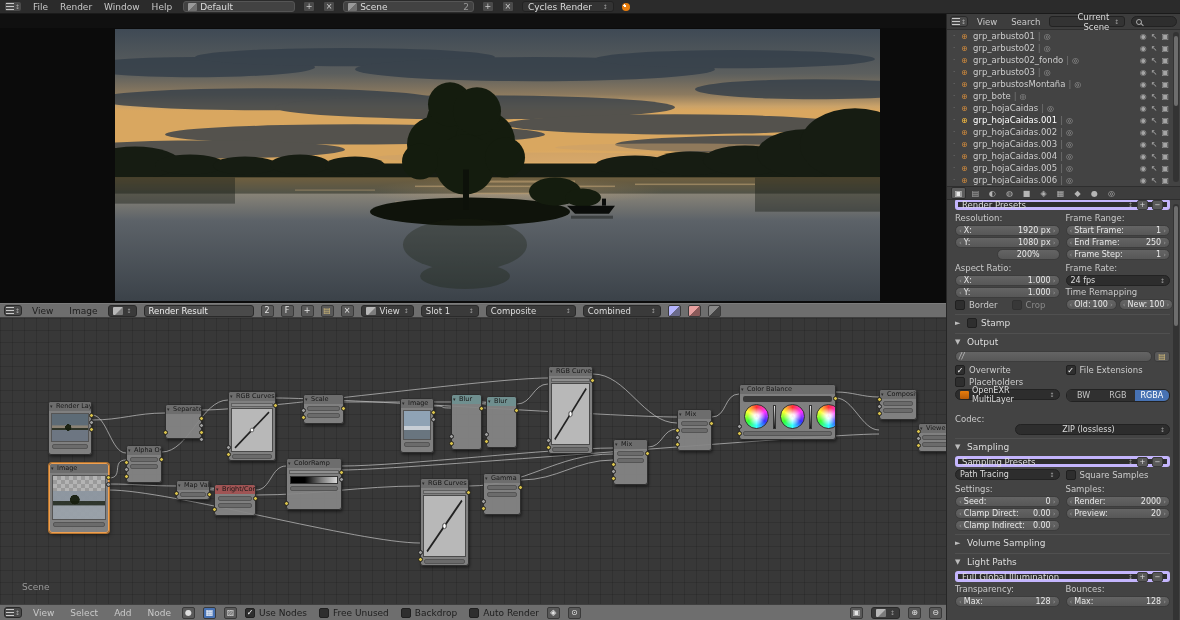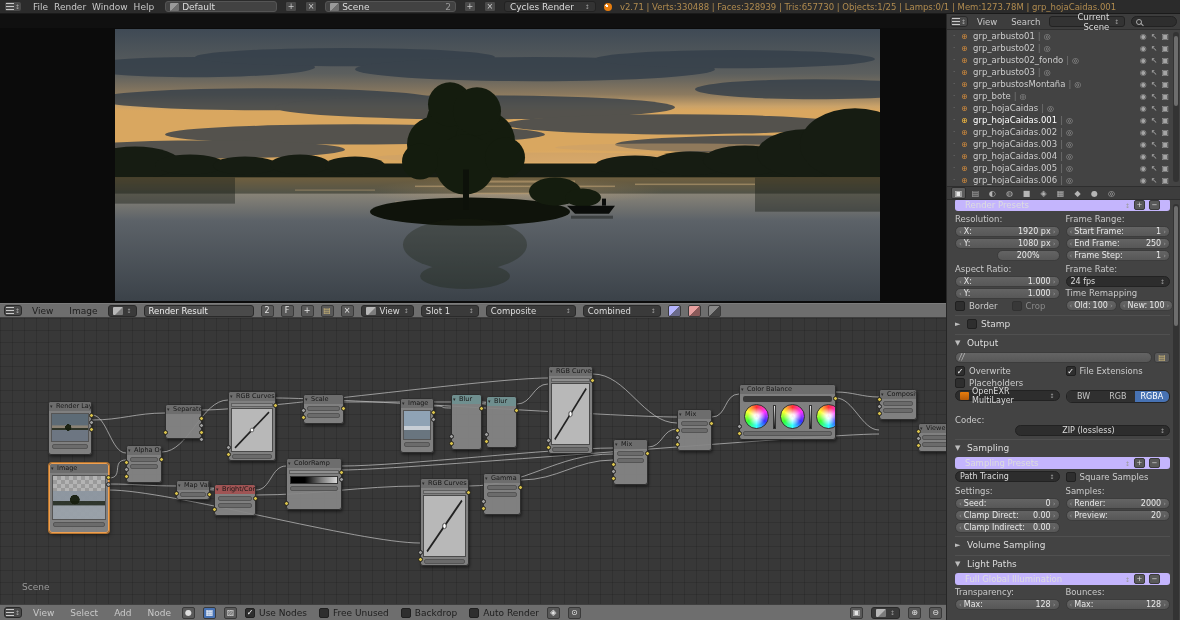--- a/index.html
+++ b/index.html
@@ -119,21 +119,21 @@
   .oscroll::after{content:"";position:absolute;left:1px;right:1px;top:4px;height:70px;background:#6d6d6d;border-radius:3px;}
 
   .prop-tabs{height:14px;background:#3d3d3d;border-top:1px solid #2e2e2e;border-bottom:1px solid #2e2e2e;
              display:flex;align-items:center;gap:2px;padding:0 4px;}
   .ptab{width:15px;height:12px;display:inline-flex;align-items:center;justify-content:center;
         font-size:8px;color:#b5b5b5;border-radius:2px;}
   .ptab.active{background:#5d5d5d;color:#e8e8e8;border:1px solid #2e2e2e;}
   .props{position:relative;height:420px;padding:2px 10px 0 8px;overflow:hidden;font-size:8.5px;}
   .pscroll{position:absolute;right:1px;top:4px;width:6px;height:560px;background:#333;border-radius:3px;}
   .pscroll::after{content:"";position:absolute;left:1px;right:1px;top:2px;height:120px;background:#6d6d6d;border-radius:3px;}
-  .presetbar{display:flex;align-items:center;height:11px;background:#2e2e2e;border:6px solid #c4b5fd;border-radius:3px;
+  .presetbar{display:flex;align-items:center;height:11px;background:#2e2e2e;border:3px solid #c4b5fd;border-radius:3px;
              color:#ddd;padding:0 4px;gap:4px;margin-top:-3px;}
   .presetbar .grow{flex:1;}
   .minibtn{width:11px;height:10px;background:#595959;border:1px solid #3a3a3a;border-radius:2px;color:#ddd;
            display:inline-flex;align-items:center;justify-content:center;font-size:7px;flex:none;}
   .pcols{display:flex;gap:6px;margin-top:3px;}
   .pcol{flex:1;display:flex;flex-direction:column;gap:1px;min-width:0;}
   .plab{color:#c9c9c9;height:11px;line-height:11px;}
   .plab.dim{color:#8a8a8a;}
   .nf{display:flex;align-items:center;height:11px;background:linear-gradient(#646464,#575757);
       border:1px solid #3c3c3c;border-radius:6px;color:#e8e8e8;padding:0 3px;gap:2px;font-size:8px;}
@@ -163,21 +163,21 @@
 </head>
 <body>
 
 <div class="app">
 
   <div class="topbar">
     <span class="edbtn">
         <span class="glyph"></span>
         <span class="ud">↕</span>
       </span>
-    <nav id="topbar-menus" style="display:flex;gap:0;">
+    <nav id="topbar-menus" style="display:flex;gap:6px;">
         <span class="menu">File</span>
         <span class="menu">Render</span>
         <span class="menu">Window</span>
         <span class="menu">Help</span>
       </nav>
     <span class="pill">
       <span class="mini-ic"></span>
       <span style="width:90px;">Default</span>
     </span>
     <span class="sqbtn">+</span>
@@ -187,21 +187,20 @@
       <span style="width:100px;">Scene</span>
       <span style="color:#999;">2</span>
     </span>
     <span class="sqbtn">+</span>
     <span class="sqbtn">×</span>
     <span class="darksel" style="width:92px;">
       <span class="grow" style="flex:1;">Cycles Render</span>
       <span class="ud">↕</span>
     </span>
     <span class="blender-dot"></span>
-    <span class="stats">v2.71 | Verts:330488 | Faces:328939 | Tris:657730 | Objects:1/25 | Lamps:0/1 | Mem:1273.78M | grp_hojaCaidas.001</span>
   </div>
 
 
   <div class="render-area">
     <div class="render-image">
       <svg viewBox="0 0 765 271" preserveAspectRatio="none">
         <defs>
           <linearGradient id="sky" x1="0" y1="0" x2="0" y2="1">
             <stop offset="0" stop-color="#3f4a55"></stop>
               <stop offset=".30" stop-color="#5c5f5e"></stop>

